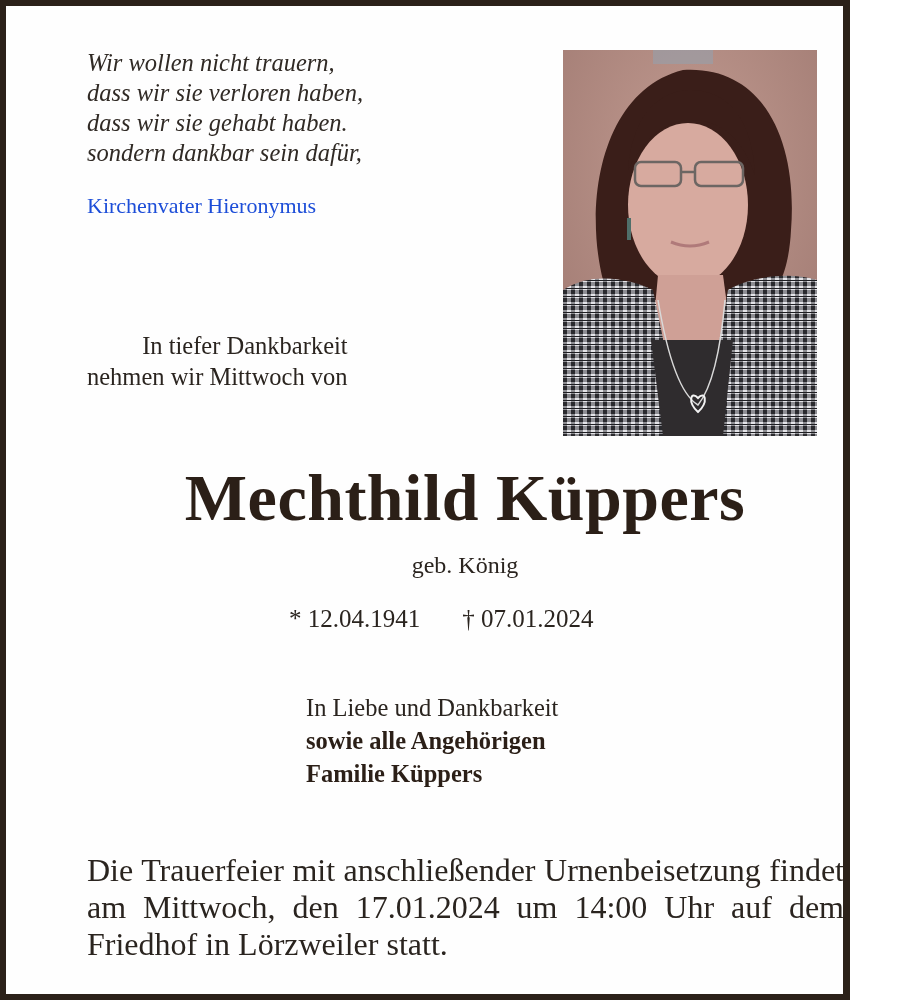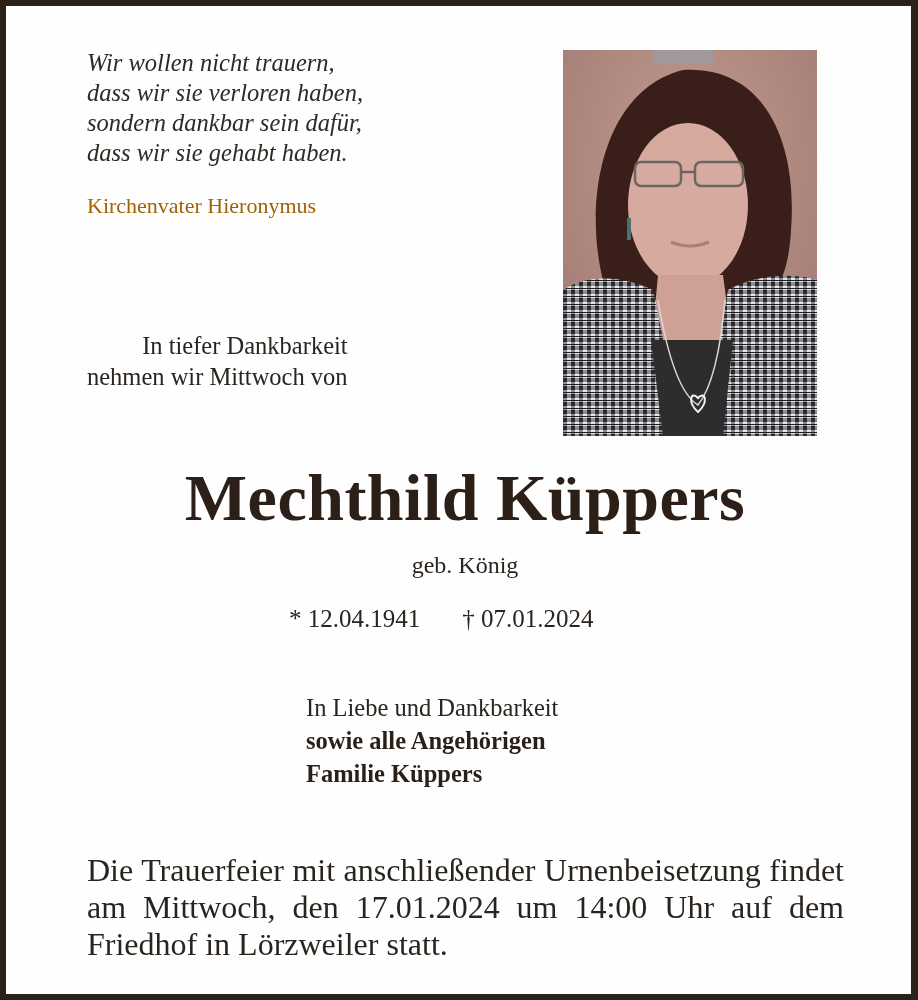--- a/index.html
+++ b/index.html
@@ -1,35 +1,35 @@
 <!DOCTYPE html>
 <html><head>
   <meta charset="utf-8">
   <style>
     html, body { margin: 0; padding: 0; background: #ffffff; }
     body { width: 918px; height: 1000px; position: relative; overflow: hidden; }
     .frame {
       position: absolute; left: 0; top: 0;
-      width: 918px; height: 1000px; box-sizing: border-box;
+      width: 850px; height: 1000px; box-sizing: border-box;
       border-top: 6px solid #2b2119;
       border-left: 6px solid #2b2119;
       border-right: 7px solid #2b2119;
       border-bottom: 6px solid #2b2119;
       background: #fefefe;
     }
     .serif { font-family: "Liberation Serif", "DejaVu Serif", serif; color: #2a241f; }
     .quote {
       position: absolute; left: 81px; top: 42px;
       font-size: 24.5px; line-height: 30px; font-style: italic;
       color: #302a25;
     }
     .quote .line { display: block; white-space: nowrap; }
     .quote-author {
       position: absolute; left: 81px; top: 186px;
-      font-size: 22px; line-height: 28px; color: #a16207;
+      font-size: 22px; line-height: 28px; color: #1d4ed8;
     }
     .intro {
       position: absolute; left: 81px; top: 324px;
       font-size: 24.5px; line-height: 31px; text-align: right;
     }
     .intro .line { display: block; white-space: nowrap; }
     .photo {
       position: absolute; left: 557px; top: 44px;
       width: 254px; height: 386px; overflow: hidden;
       background: linear-gradient(180deg, #a9847b 0%, #b88f86 40%, #b79087 100%);
@@ -62,22 +62,22 @@
     }
   </style>
 </head>
 <body>
 
 <div class="frame">
 
   <div class="quote serif">
     <span class="line">Wir wollen nicht trauern,</span>
     <span class="line">dass wir sie verloren haben,</span>
+    <span class="line">dass wir sie gehabt haben.</span>
     <span class="line">sondern dankbar sein dafür,</span>
-    <span class="line">dass wir sie gehabt haben.</span>
   </div>
   <div class="quote-author serif">Kirchenvater Hieronymus</div>
 
   <div class="intro serif">
     <span class="line">In tiefer Dankbarkeit</span>
     <span class="line">nehmen wir Mittwoch von</span>
   </div>
 
   <div class="photo" aria-label="Portrait photo of Mechthild Küppers">
     <svg width="254" height="386" viewBox="0 0 254 386" xmlns="http://www.w3.org/2000/svg">

